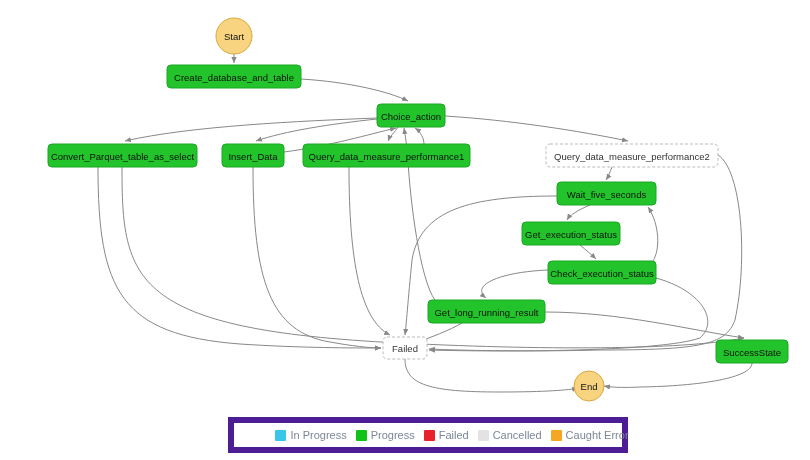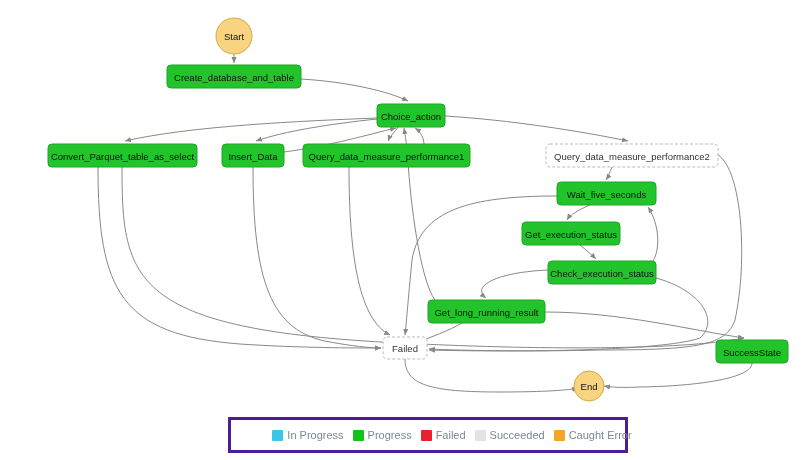--- a/index.html
+++ b/index.html
@@ -4,21 +4,21 @@
 <style>
   html,body{margin:0;padding:0;background:#ffffff;}
   body{width:810px;height:460px;font-family:"Liberation Sans",sans-serif;overflow:hidden;}
   #stage{position:relative;width:810px;height:399px;background:#ffffff;}
   svg#graph{position:absolute;left:0;top:0;width:810px;height:460px;display:block;}
   .node-label{font-family:"Liberation Sans",sans-serif;font-size:9.5px;fill:#111111;
                text-anchor:middle;dominant-baseline:central;}
   .node-label.dim{fill:#333333;}
   .edge{fill:none;stroke:#888888;stroke-width:1;}
   .legend-box{position:absolute;left:228px;top:417px;width:400px;height:36px;
-              box-sizing:border-box;border:3px solid #4c1d95;background:#ffffff;
+              box-sizing:border-box;border:6px solid #4c1d95;background:#ffffff;
               display:flex;align-items:center;justify-content:center;gap:9px;padding-left:48px;}
   .legend-item{display:flex;align-items:center;gap:4px;}
   .swatch{width:11px;height:11px;display:block;border-radius:1px;}
   .legend-text{font-size:11px;color:#7b8794;font-family:"Liberation Sans",sans-serif;
                white-space:nowrap;}
 </style>
 </head>
 <body>
 
 <div id="stage">
@@ -124,21 +124,21 @@
       <div class="legend-item">
         <span class="swatch" style="background: rgb(17, 194, 25);"></span>
         <span class="legend-text">Progress</span>
       </div>
       <div class="legend-item">
         <span class="swatch" style="background: rgb(232, 34, 42);"></span>
         <span class="legend-text">Failed</span>
       </div>
       <div class="legend-item">
         <span class="swatch" style="background: rgb(227, 227, 227);"></span>
-        <span class="legend-text">Succeeded</span>
+        <span class="legend-text">Cancelled</span>
       </div>
       <div class="legend-item">
         <span class="swatch" style="background: rgb(245, 166, 35);"></span>
         <span class="legend-text">Caught Error</span>
       </div>
     </div>
 
 </div>
 
 </body></html>

